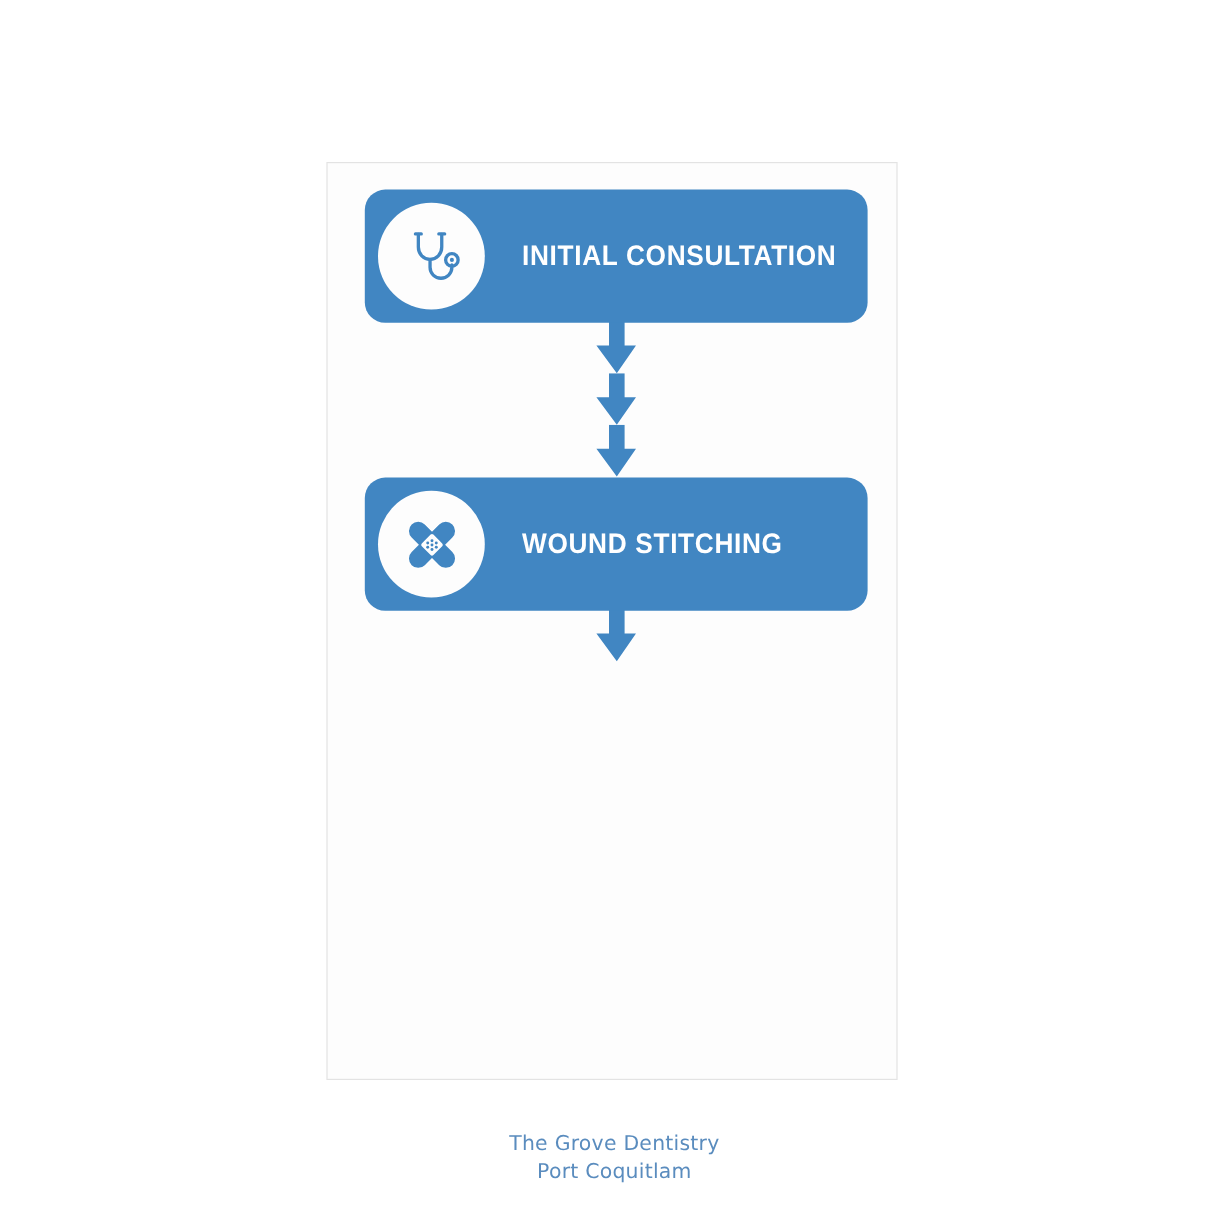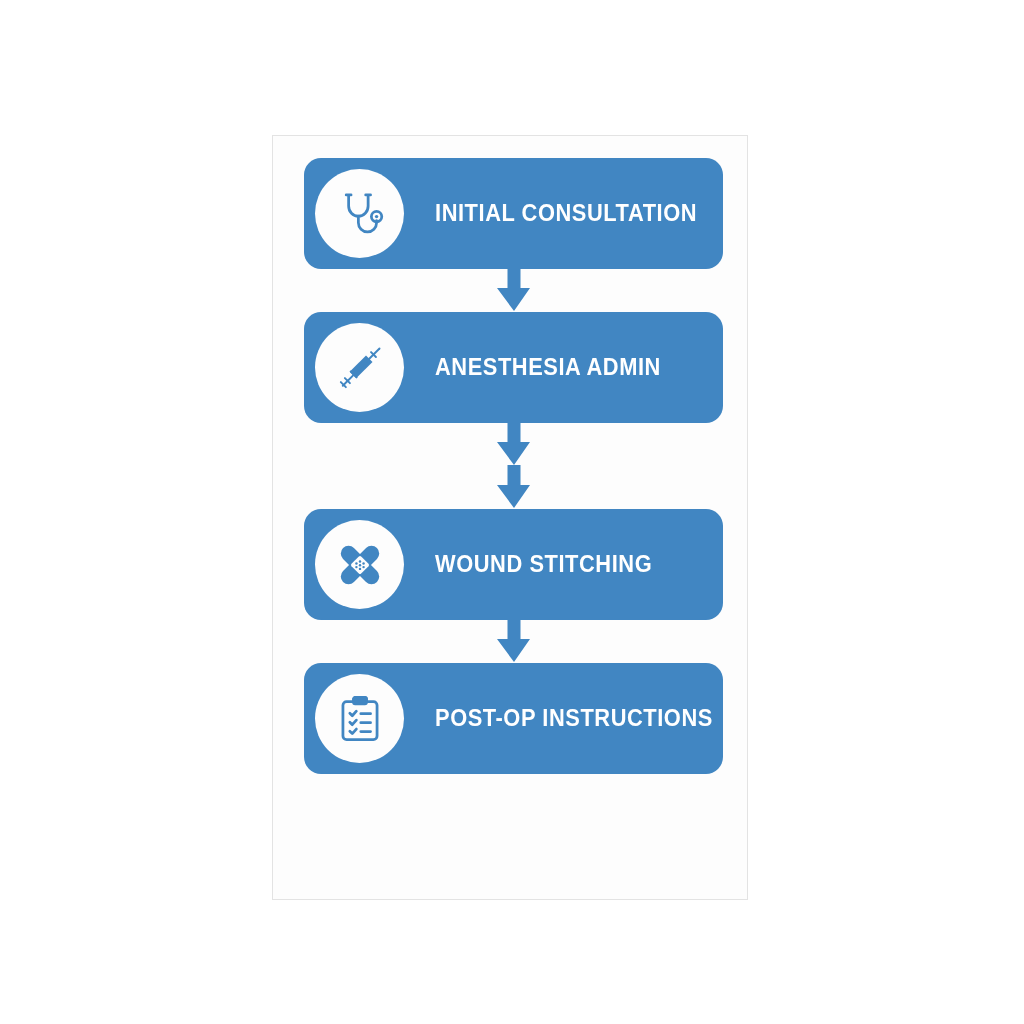--- a/index.html
+++ b/index.html
@@ -140,42 +140,20 @@
     </svg>
             </span>
             <span class="bar-label">INITIAL CONSULTATION</span>
           </div>
         </div>
         <div class="connector">
     <svg width="52" height="45" viewBox="0 0 52 45">
       <path d="M19.5 0 h13 v20 h9.5 L26 43 L9 20 h10.5 Z" fill="#4186c2"></path>
     </svg>
         </div>
-        <div class="step-wrap">
-          <div class="bar">
-            <span class="icon-circle">
-    <svg viewBox="0 0 64 64" fill="#4186c2" stroke="#4186c2" stroke-width="2.4" stroke-linecap="round" stroke-linejoin="round">
-      <g fill="none">
-        <path d="M56 8L42.5 21.5"></path>
-        <path d="M45.6 12.4l6 6"></path>
-      </g>
-      <path d="M39.4 16.6l8 8-20.1 20.1-8-8z" fill="#4186c2" stroke="none"></path>
-      <g fill="none">
-        <path d="M41.8 22.6l-4.4 4.4M36.4 28l-4.4 4.4M31 33.4l-4.4 4.4"></path>
-        <path d="M24.5 40.2l-7.2 7.2"></path>
-        <path d="M20.6 36.3l7.2 7.2"></path>
-        <path d="M17.2 47.4l-6.4 6.4"></path>
-        <path d="M8.4 49.4l6.2 6.2"></path>
-        <path d="M13.4 44.4l6.2 6.2"></path>
-      </g>
-    </svg>
-            </span>
-            <span class="bar-label">ANESTHESIA ADMIN</span>
-          </div>
-        </div>
         <div class="connector">
     <svg width="52" height="45" viewBox="0 0 52 45">
       <path d="M19.5 0 h13 v20 h9.5 L26 43 L9 20 h10.5 Z" fill="#4186c2"></path>
     </svg>
         </div>
         <div class="connector">
     <svg width="52" height="45" viewBox="0 0 52 45">
       <path d="M19.5 0 h13 v20 h9.5 L26 43 L9 20 h10.5 Z" fill="#4186c2"></path>
     </svg>
         </div>
@@ -200,33 +178,21 @@
     </svg>
             </span>
             <span class="bar-label">WOUND STITCHING</span>
           </div>
         </div>
         <div class="connector">
     <svg width="52" height="45" viewBox="0 0 52 45">
       <path d="M19.5 0 h13 v20 h9.5 L26 43 L9 20 h10.5 Z" fill="#4186c2"></path>
     </svg>
         </div>
-        <div class="step-wrap">
-          <div class="bar">
-            <span class="icon-circle">
-    <svg viewBox="0 0 64 64" fill="none" stroke="#4186c2" stroke-width="3.4" stroke-linecap="round" stroke-linejoin="round">
-      <rect x="11" y="10.5" width="42" height="47" rx="4.5"></rect>
-      <path d="M24 10.5V8.2c0-1.5 1.2-2.7 2.7-2.7h10.6c1.5 0 2.7 1.2 2.7 2.7v2.3" fill="#4186c2" stroke="#4186c2"></path>
-      <rect x="24" y="5.5" width="16" height="8" rx="2" fill="#4186c2" stroke="#4186c2"></rect>
-      <path d="M19.5 25l3 3 5-5.6"></path>
-      <path d="M19.5 36l3 3 5-5.6"></path>
-      <path d="M19.5 47l3 3 5-5.6"></path>
-      <path d="M33 25.5h12M33 36.5h12M33 47.5h12"></path>
-    </svg>
-            </span>
-            <span class="bar-label">POST-OP INSTRUCTIONS</span>
-          </div>
-        </div>
       </div>
   </div>
 
+  <div id="footer">
+    <div class="footer-line">The Grove Dentistry</div>
+    <div class="footer-line">Port Coquitlam</div>
+  </div>
 
 </div>
 
 </body></html>

